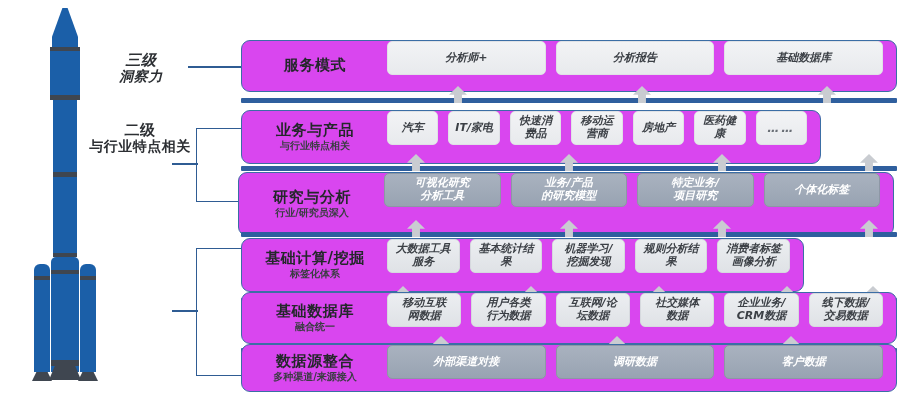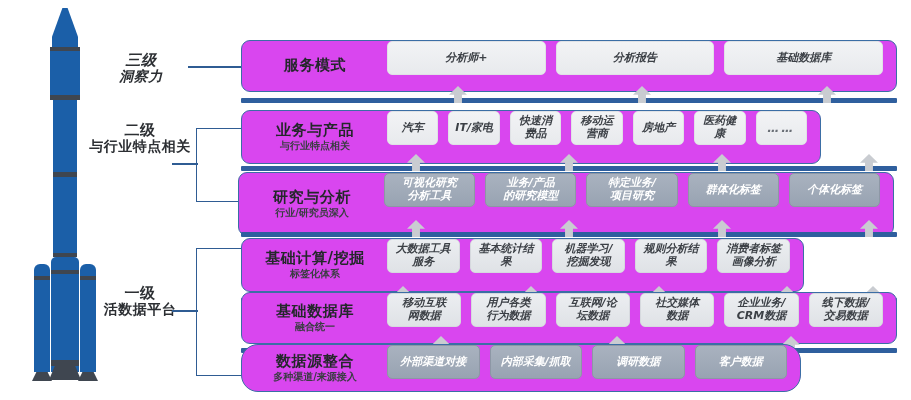--- a/index.html
+++ b/index.html
@@ -109,24 +109,20 @@
   </div>
 
   <div class="tier-label" style="left:98px;top:52px;width:86px;font-style:italic;">
     <span class="l1">三级</span>
     <span class="l2">洞察力</span>
   </div>
   <div class="tier-label" style="left:88px;top:122px;width:104px;">
     <span class="l1">二级</span>
     <span class="l2">与行业特点相关</span>
   </div>
-  <div class="tier-label" style="left:88px;top:285px;width:104px;">
-    <span class="l1">一级</span>
-    <span class="l2">活数据平台</span>
-  </div>
 
   <div class="stub" style="left:188px;top:66px;width:54px;"></div>
 
   <div class="bracket" style="left:196px;top:128px;width:46px;height:72px;"></div>
   <div class="stub" style="left:172px;top:163px;width:26px;"></div>
 
   <div class="bracket" style="left:196px;top:248px;width:46px;height:126px;"></div>
   <div class="stub" style="left:172px;top:310px;width:26px;"></div>
 
   <div class="rowbox" style="left:241px;top:40px;width:656px;height:52px;">
@@ -204,23 +200,20 @@
       <div class="chip chip-dark">
           <span>可视化研究<br>分析工具</span>
         </div>
       <div class="chip chip-dark">
           <span>业务/产品<br>的研究模型</span>
         </div>
       <div class="chip chip-dark">
           <span>特定业务/<br>项目研究</span>
         </div>
       <div class="chip chip-dark">
-          <span>群体化标签</span>
-        </div>
-      <div class="chip chip-dark">
           <span>个体化标签</span>
         </div>
     </div>
   </div>
 
   <div class="bluebar" style="left:241px;top:232px;width:656px;"></div>
   <div class="uparrow" style="left:407px;top:220px;">
       <i></i>
     </div>
   <div class="uparrow" style="left:560px;top:220px;">
@@ -305,33 +298,30 @@
   <div class="uparrow" style="left:432px;top:336px;">
       <i></i>
     </div>
   <div class="uparrow" style="left:608px;top:336px;">
       <i></i>
     </div>
   <div class="uparrow" style="left:782px;top:336px;">
       <i></i>
     </div>
 
-  <div class="rowbox" style="left:241px;top:344px;width:560px;height:48px;border-radius:17px;">
+  <div class="rowbox" style="left:241px;top:344px;width:656px;height:48px;">
     <div class="rowtitle">
       <span class="t-main">数据源整合</span>
       <span class="t-sub">多种渠道/来源接入</span>
     </div>
     <div class="chips">
       <div class="chip chip-dark">
           <span>外部渠道对接</span>
         </div>
       <div class="chip chip-dark">
-          <span>内部采集/抓取</span>
-        </div>
-      <div class="chip chip-dark">
           <span>调研数据</span>
         </div>
       <div class="chip chip-dark">
           <span>客户数据</span>
         </div>
     </div>
   </div>
 
 </div>
 

